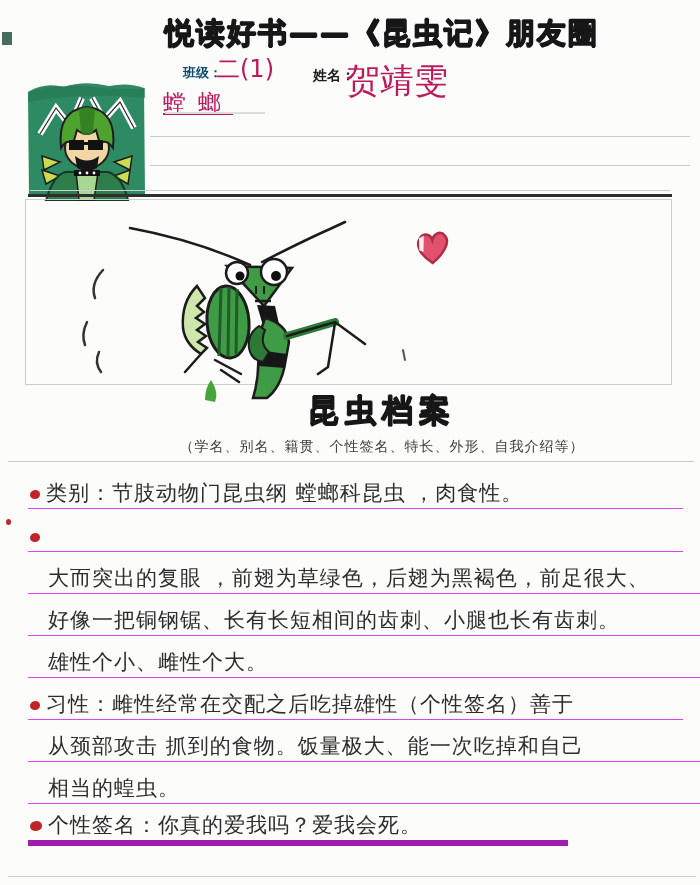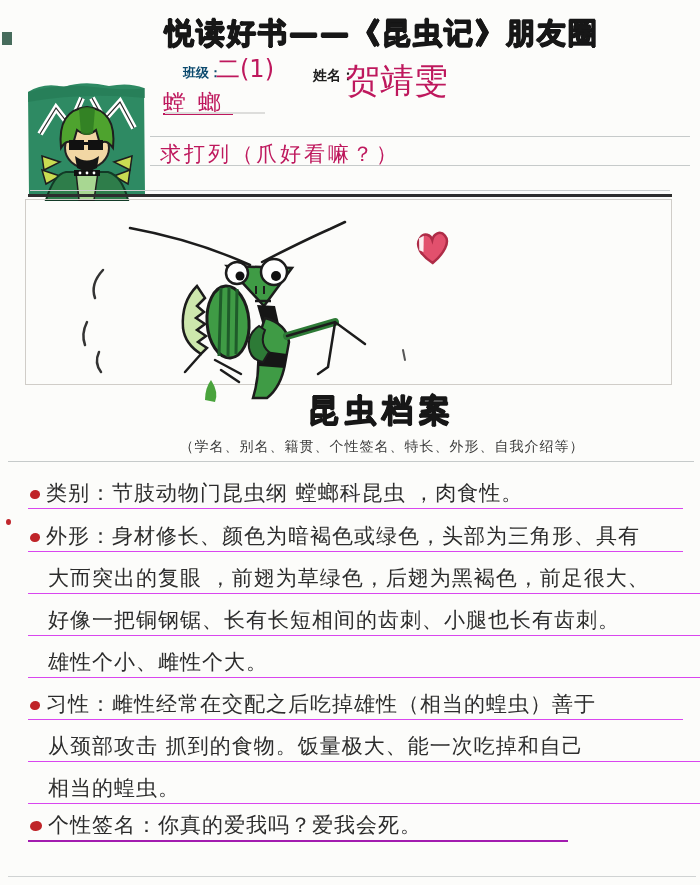--- a/index.html
+++ b/index.html
@@ -59,21 +59,20 @@
     <rect x="50" y="92" width="26" height="6" fill="#111111"></rect>
     <circle cx="56" cy="95" r="1.4" fill="#ffffff"></circle>
     <circle cx="63" cy="95" r="1.4" fill="#ffffff"></circle>
     <circle cx="70" cy="95" r="1.4" fill="#ffffff"></circle>
   </svg>
 
   <div class="abs hand" style="left:163px;top:88px;font-size:23px;letter-spacing:12px;text-decoration:underline;">螳螂</div>
   <div class="abs" style="left:165px;top:112px;width:100px;height:2px;background:#dddddb;"></div>
 
   <div class="abs hline" style="left:150px;top:136px;width:540px;"></div>
-  <div class="abs hand" style="left:160px;top:140px;font-size:21px;letter-spacing:3px;">求打列（爪好看嘛？）</div>
   <div class="abs hline" style="left:150px;top:165px;width:540px;"></div>
   <div class="abs hline" style="left:30px;top:190px;width:640px;background:#cccfcf;"></div>
   <div class="abs" style="left:28px;top:194px;width:644px;height:3px;background:#2e2e2e;"></div>
 
   <div class="abs" style="left:25px;top:199px;width:645px;height:184px;border:1px solid #d0cdc8;"></div>
 
   <svg class="abs" style="left:35px;top:202px;overflow:visible;z-index:2;" width="600" height="200" viewBox="0 0 600 200">
 
     <path d="M68,68 Q55,82 60,96" stroke="#333" stroke-width="2.5" fill="none" stroke-linecap="round"></path>
     <path d="M52,120 Q46,132 50,143" stroke="#333" stroke-width="2.5" fill="none" stroke-linecap="round"></path>
@@ -121,40 +120,39 @@
   <div class="abs fat center" style="top:390px;font-size:31px;letter-spacing:6px;">昆虫档案</div>
   <div class="abs center" style="top:438px;font-size:14px;font-weight:normal;letter-spacing:1px;color:#3c3c3c;text-align:center;">（学名、别名、籍贯、个性签名、特长、外形、自我介绍等）</div>
   <div class="abs hline" style="left:8px;top:461px;width:686px;"></div>
 
   <div class="abs row" style="top:476px;">
     <span class="bullet"></span>
     <span class="txt">类别：节肢动物门昆虫纲 螳螂科昆虫 ，肉食性。</span>
   </div>
   <div class="abs row" style="top:519px;">
     <span class="bullet"></span>
-    <span class="txt">外形：身材修长、颜色为暗褐色或绿色，头部为三角形、具有</span>
   </div>
   <div class="abs row indent" style="top:561px;">
     <span class="txt">大而突出的复眼 ，前翅为草绿色，后翅为黑褐色，前足很大、</span>
   </div>
   <div class="abs row indent" style="top:603px;">
     <span class="txt">好像一把铜钢锯、长有长短相间的齿刺、小腿也长有齿刺。</span>
   </div>
   <div class="abs row indent" style="top:645px;">
     <span class="txt">雄性个小、雌性个大。</span>
   </div>
   <div class="abs row" style="top:687px;">
     <span class="bullet"></span>
-    <span class="txt">习性：雌性经常在交配之后吃掉雄性（相当的蝗虫）善于</span>
+    <span class="txt">习性：雌性经常在交配之后吃掉雄性（个性签名）善于</span>
   </div>
   <div class="abs row indent" style="top:729px;">
     <span class="txt">从颈部攻击 抓到的食物。饭量极大、能一次吃掉和自己</span>
   </div>
   <div class="abs row indent" style="top:771px;">
     <span class="txt">相当的蝗虫。</span>
   </div>
-  <div class="abs row" style="top:812px;height:28px;width:540px;border-bottom:2px solid #a21caf;">
+  <div class="abs row" style="top:812px;height:28px;width:540px;border-bottom:6px solid #a21caf;">
     <span class="bullet" style="width:12px;height:10px;"></span>
     <span class="txt">个性签名：你真的爱我吗？爱我会死。</span>
   </div>
 
   <div class="abs" style="left:8px;top:876px;width:688px;height:1px;background:#d0d3d3;"></div>
 </div>
 
 </body></html>

